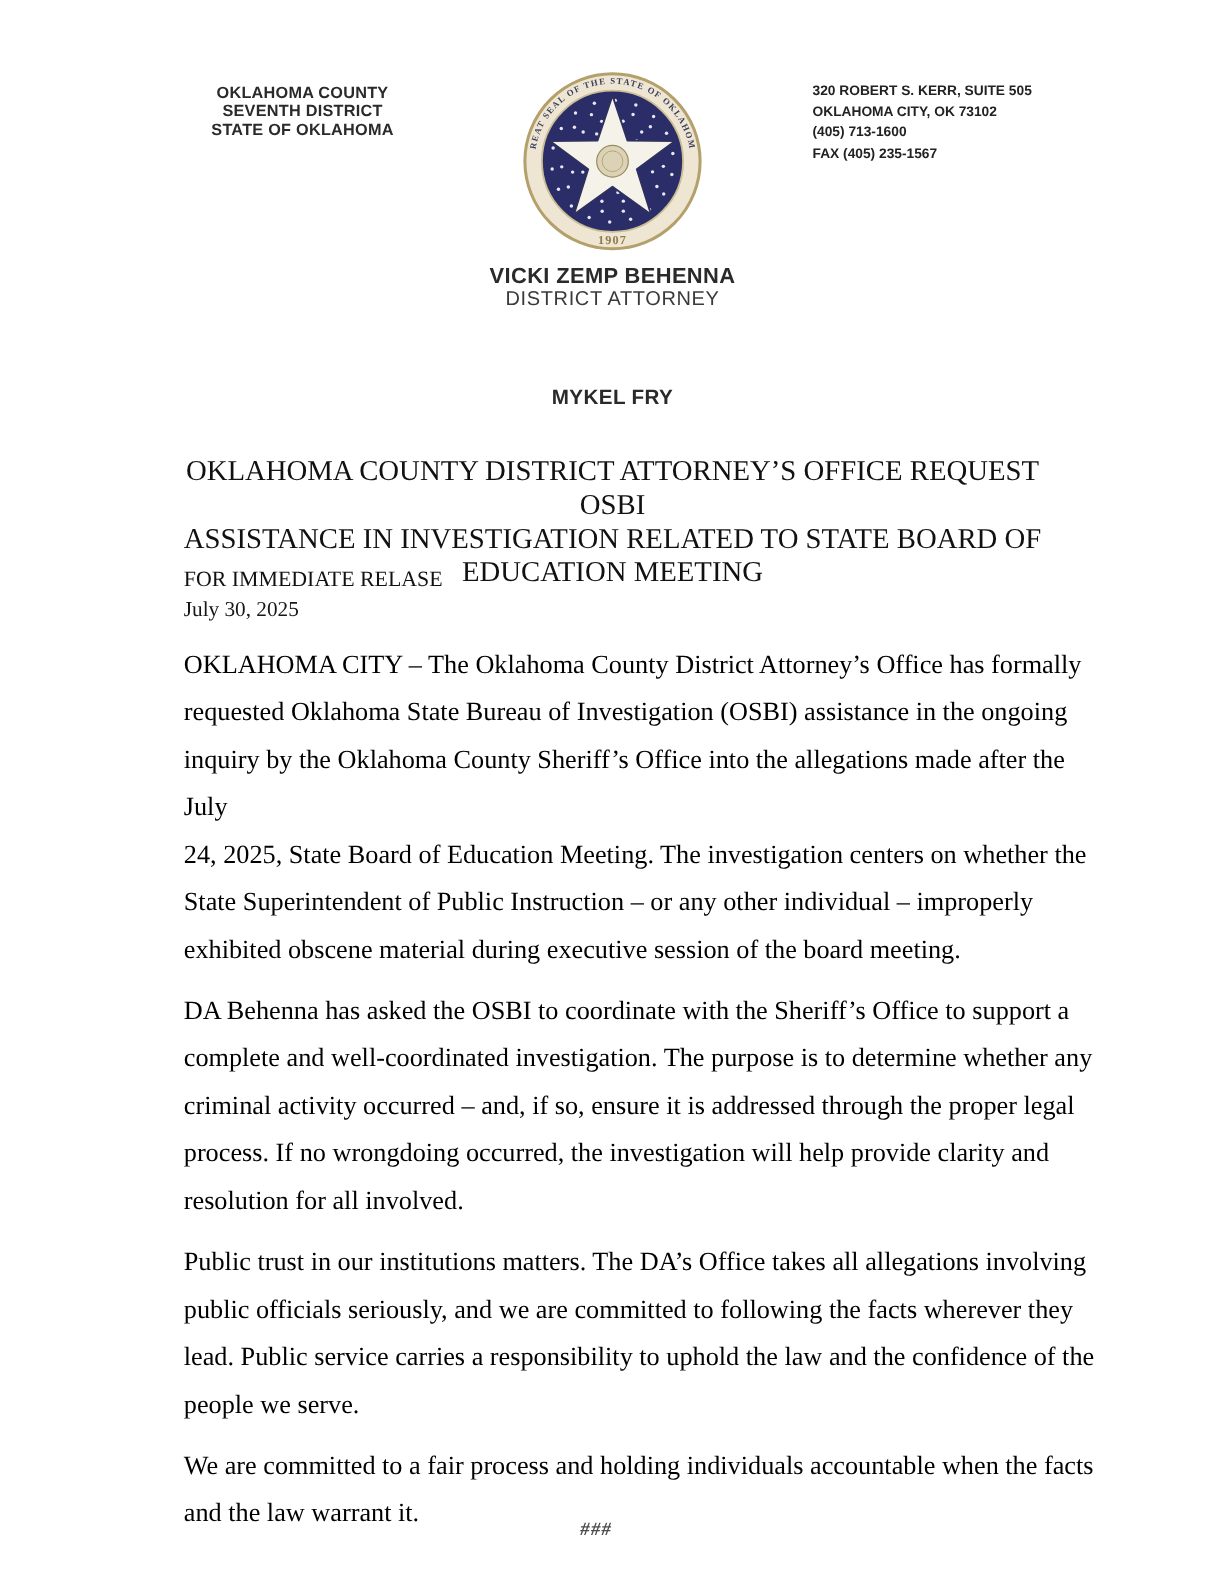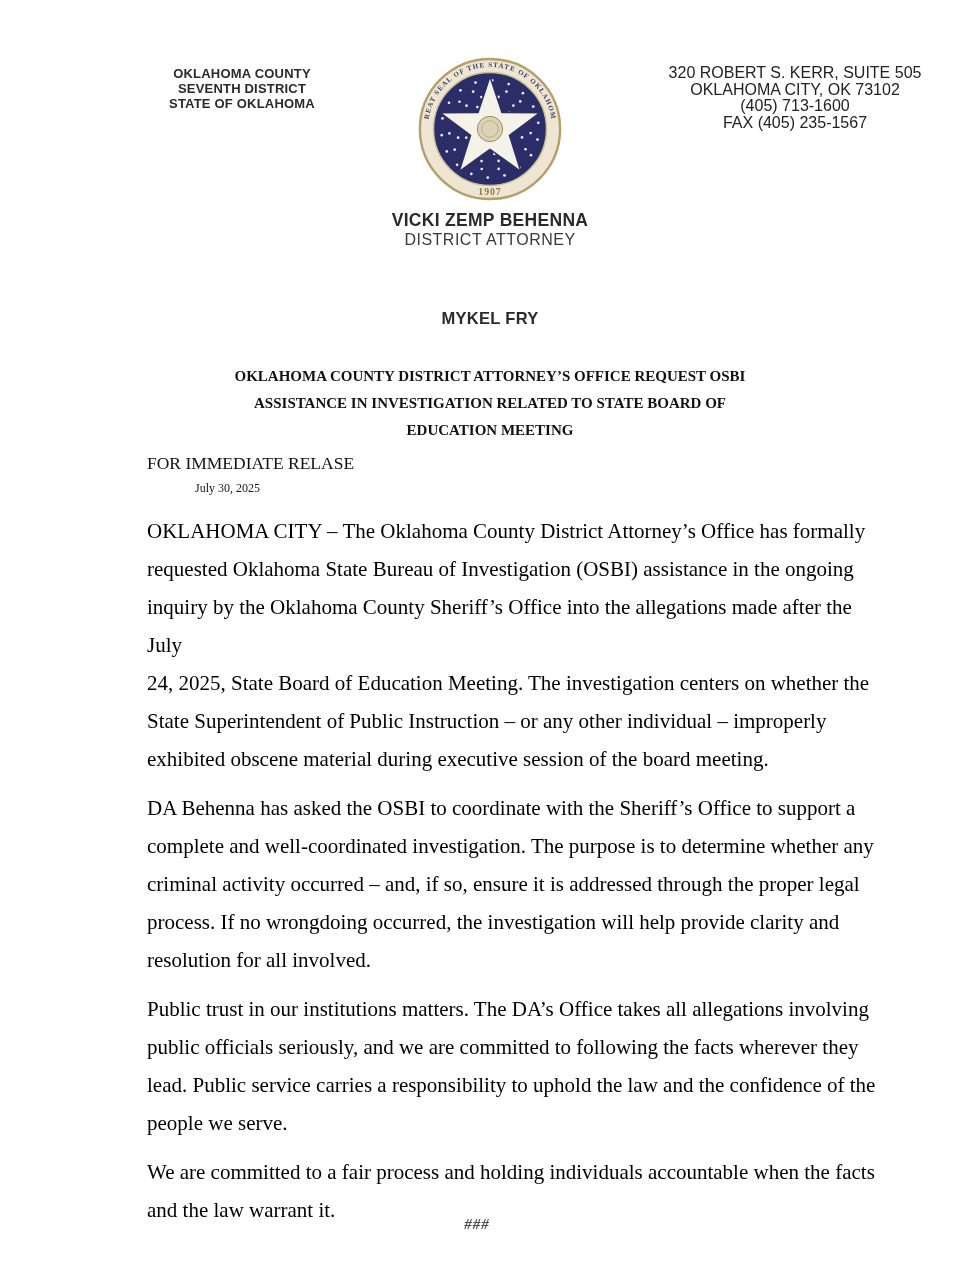--- a/index.html
+++ b/index.html
@@ -21,24 +21,24 @@
     font-weight: 700;
     font-size: 13px;
     line-height: 15px;
     color: #2a2a2a;
     white-space: pre-line;
     letter-spacing: 0.2px;
   }
   .lh-right {
     position: absolute;
     top: 65px; left: 650px; width: 290px;
-    text-align: center;
-    font-family: "Liberation Sans", sans-serif;
-    font-weight: 400;
-    font-size: 16px;
+    text-align: left;
+    font-family: "Liberation Sans", sans-serif;
+    font-weight: 700;
+    font-size: 11px;
     line-height: 16.5px;
     color: #222222;
     white-space: pre-line;
   }
   .seal-wrap {
     position: absolute;
     top: 56px; left: 417px;
     width: 146px; height: 146px;
   }
   .da-block {
@@ -58,41 +58,40 @@
     color: #2a2a2a;
     margin-top: 36px;
   }
   .asst-name  { font-weight: 700; font-size: 16.5px; line-height: 19px; letter-spacing: 0.3px; }
   .asst-title { font-weight: 400; font-size: 15.5px; line-height: 18px; letter-spacing: 0.4px; color: #333333; }
   
   .headline {
     position: absolute;
     top: 363px; left: 140px; width: 700px;
     text-align: center;
-    font-weight: 700;
-    font-size: 15px;
+    font-weight: 400;
+    font-size: 23px;
     line-height: 27px;
     white-space: pre-line;
     color: #111111;
   }
   .release-label {
     position: absolute;
     top: 451px; left: 147px;
     font-weight: 400;
     font-size: 17.5px;
     line-height: 24px;
     color: #111111;
   }
   .release-date {
     position: absolute;
     top: 476px; left: 147px;
-    font-size: 12px;
+    font-size: 17px;
     line-height: 24px;
     color: #161616;
-    margin-left: 48px;
   }
   .body-text {
     position: absolute;
     top: 512px; left: 147px; width: 730px;
   }
   .body-text p {
     margin: 0 0 11px 0;
     font-size: 21px;
     line-height: 38px;
     white-space: pre-line;

